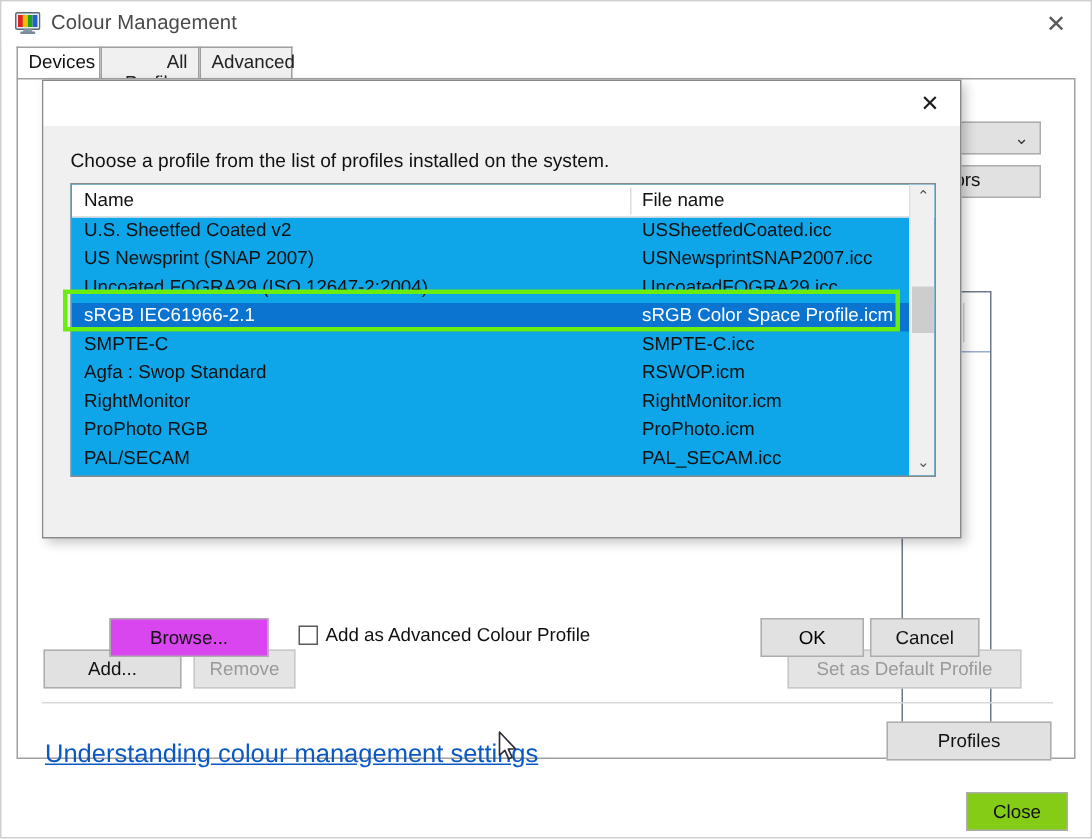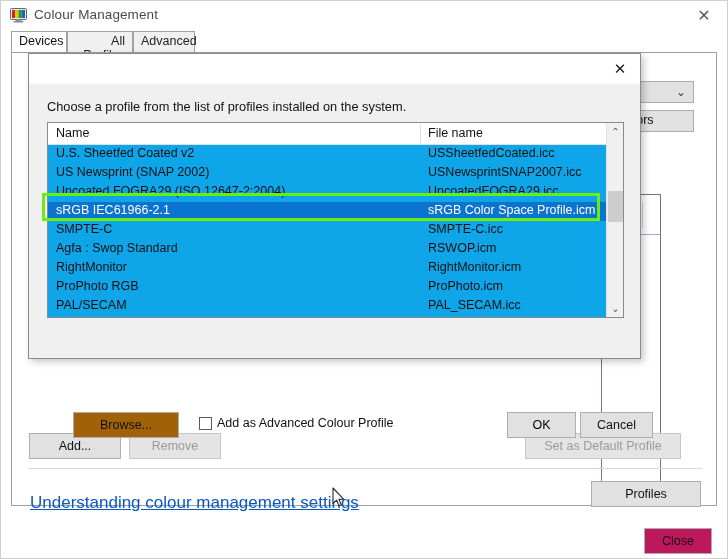--- a/index.html
+++ b/index.html
@@ -102,36 +102,36 @@
 
   
   .winbtn {
     position: absolute; height: 26px;
     border: 1px solid #adadad; background: #e1e1e1;
     font-size: 12.5px; color: #111;
     display: flex; align-items: center; justify-content: center;
   }
   .winbtn.disabled { color: #9a9a9a; background: #e4e4e4; border-color: #c8c8c8; }
   #btn-add     { left: 28px;  top: 432px; width: 92px; }
-  #btn-remove  { left: 128px; top: 432px; width: 92px; }
+  #btn-remove  { left: 128px; top: 432px; width: 68px; }
   #btn-setdef  { left: 524px; top: 432px; width: 156px; }
 
   #hr-sep {
     position: absolute; left: 27px; top: 467px; width: 674px; height: 1px;
     background: #d8d8d8;
   }
   #link-understanding {
     position: absolute; left: 29px; top: 492px;
     font-size: 17px; color: #0a58c4;
     text-decoration: underline;
   }
   #btn-profiles { left: 590px; top: 480px; width: 110px; height: 26px; }
   #main-bottom-close {
     position: absolute; right: 15px; top: 527px; width: 68px; height: 26px;
-    border: 1px solid #adadad; background: #be185d;
+    border: 1px solid #adadad; background: #84cc16;
     font-size: 12.5px; color: #111;
     display: flex; align-items: center; justify-content: center;
   }
 
   
   #dialog {
     position: absolute; left: 27px; top: 52px;
     width: 613px; height: 306px;
     background: #f0f0f0;
     border: 1px solid #8a8a8a;
@@ -223,21 +223,21 @@
   #annotation {
     position: absolute; left: 41px; top: 192px;
     width: 558px; height: 28px;
     border: 3px solid #6aee10;
     pointer-events: none;
   }
 
   
   #btn-browse {
     position: absolute; left: 44px; top: 328px; width: 106px; height: 26px;
-    border: 1px solid #adadad; background: #a16207;
+    border: 1px solid #adadad; background: #d946ef;
     font-size: 12.5px; color: #111;
     display: flex; align-items: center; justify-content: center;
   }
   #chk-advanced {
     position: absolute; left: 170px; top: 332px;
     display: flex; align-items: center;
   }
   #chk-advanced .box {
     width: 13px; height: 13px;
     border: 1px solid #5a5a5a; background: #ffffff;
@@ -327,21 +327,21 @@
           <div class="col" id="hdr-name">Name</div>
           <div id="hdr-divider"></div>
           <div class="col" id="hdr-file">File name</div>
         </div>
         <div id="rows">
             <div class="row" style="top: 0px;">
               <span class="cname">U.S. Sheetfed Coated v2</span>
               <span class="cfile">USSheetfedCoated.icc</span>
             </div>
             <div class="row" style="top: 19px;">
-              <span class="cname">US Newsprint (SNAP 2002)</span>
+              <span class="cname">US Newsprint (SNAP 2007)</span>
               <span class="cfile">USNewsprintSNAP2007.icc</span>
             </div>
             <div class="row" style="top: 38px;">
               <span class="cname">Uncoated FOGRA29 (ISO 12647-2:2004)</span>
               <span class="cfile">UncoatedFOGRA29.icc</span>
             </div>
             <div class="row selected" style="top: 57px; background: rgb(10, 116, 208);">
               <span class="cname">sRGB IEC61966-2.1</span>
               <span class="cfile">sRGB Color Space Profile.icm</span>
             </div>

